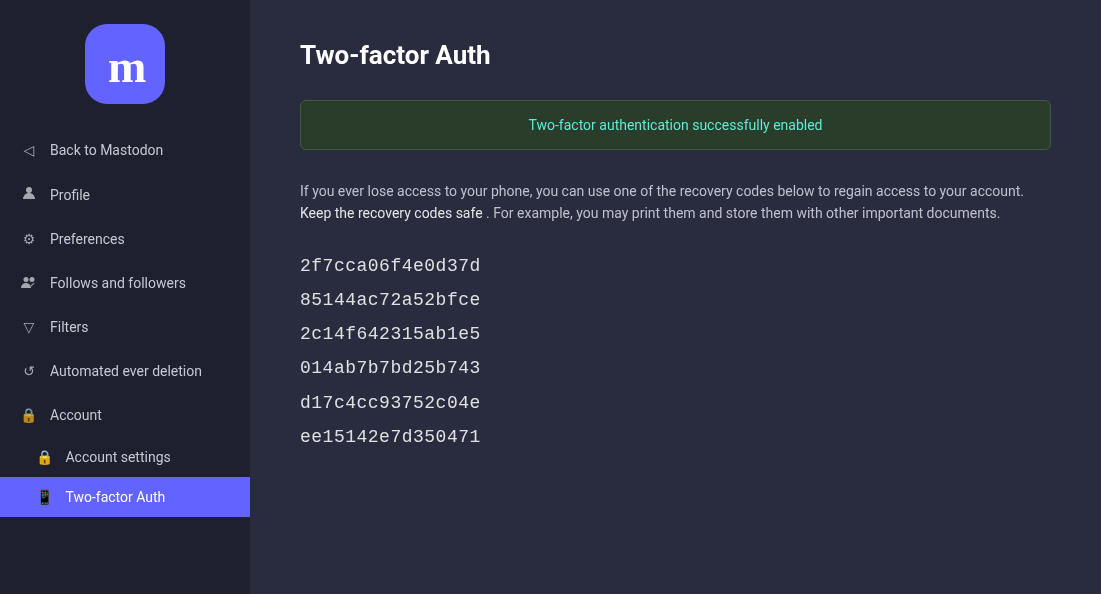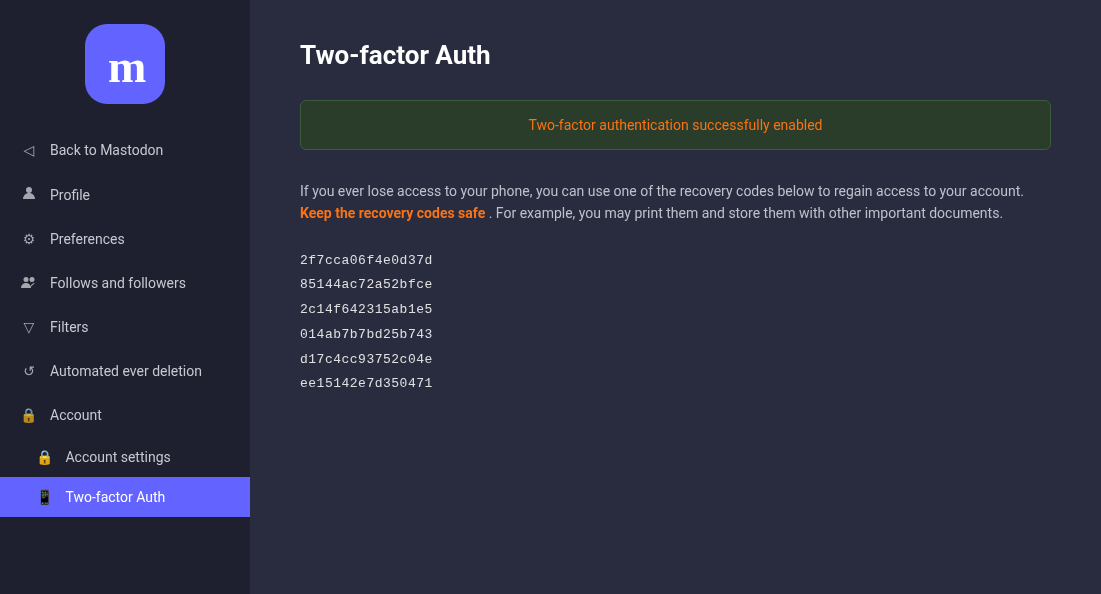--- a/index.html
+++ b/index.html
@@ -95,41 +95,41 @@
       color: #ffffff;
       margin-bottom: 30px;
     }
 
     .success-banner {
       background: #2a3d2a;
       border: 1px solid #3d5c3d;
       border-radius: 6px;
       padding: 16px 20px;
       text-align: center;
-      color: #f97316;
+      color: #5eead4;
       font-size: 14px;
       margin-bottom: 30px;
     }
 
     .info-text {
       color: #c0c0cc;
       font-size: 14px;
       line-height: 1.6;
       margin-bottom: 24px;
       max-width: 780px;
     }
 
     .info-text strong {
-      color: #f97316;
-      font-weight: 700;
+      color: #e5e5e5;
+      font-weight: 400;
     }
 
     .recovery-codes {
       font-family: 'Courier New', Courier, monospace;
-      font-size: 13px;
+      font-size: 18px;
       color: #e0e0e0;
       line-height: 1.9;
     }
 
     .recovery-code-item {
       display: block;
       letter-spacing: 0.5px;
     }
   </style>
 </head>

